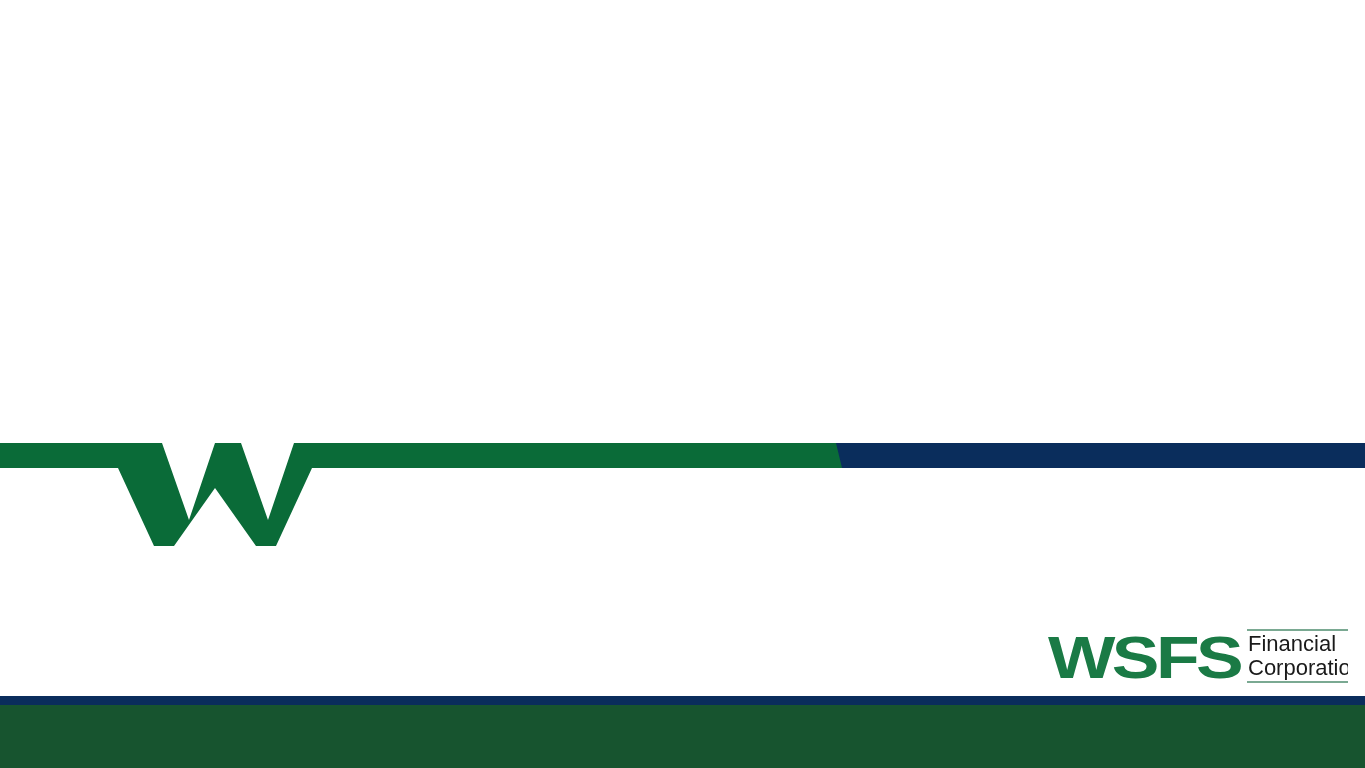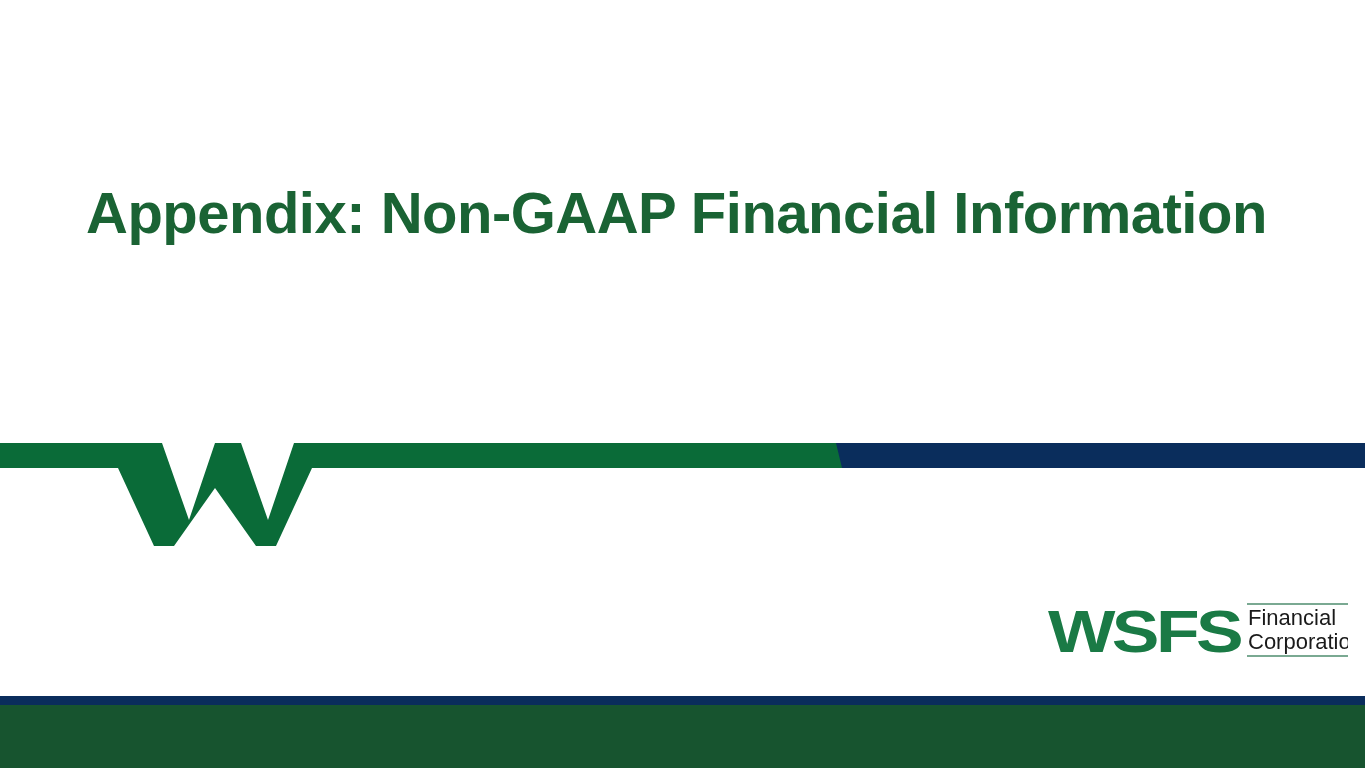--- a/index.html
+++ b/index.html
@@ -45,21 +45,21 @@
   .band-svg {
     display: block;
     width: 1365px;
     height: 112px;
   }
 
   
   .logo {
     position: absolute;
     left: 1048px;
-    top: 596px;
+    top: 622px;
     width: 300px;
     height: 66px;
   }
   .logo-svg {
     display: block;
     width: 300px;
     height: 66px;
   }
 
   
@@ -78,21 +78,20 @@
     width: 1365px;
     height: 63px;
     background: #17542F;
   }
 </style>
 </head>
 <body>
 
 <div class="slide">
 
-  <div class="slide-title">Appendix: Non-GAAP Financial Information</div>
 
   <div class="band-wrap">
     <svg class="band-svg" viewBox="0 0 1365 112" xmlns="http://www.w3.org/2000/svg">
 
       <polygon points="833,3 1365,3 1365,28 839,28" fill="#0A2D5C"></polygon>
 
       <path fill="#0A6B38" d="M 0,3
                L 138,3
                L 162,3
                L 189,80

